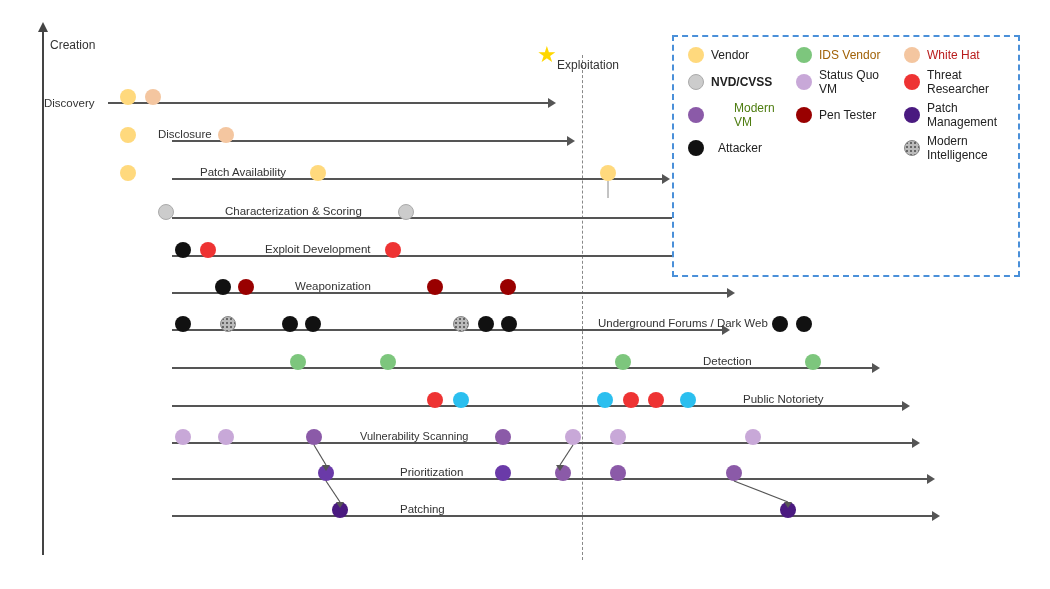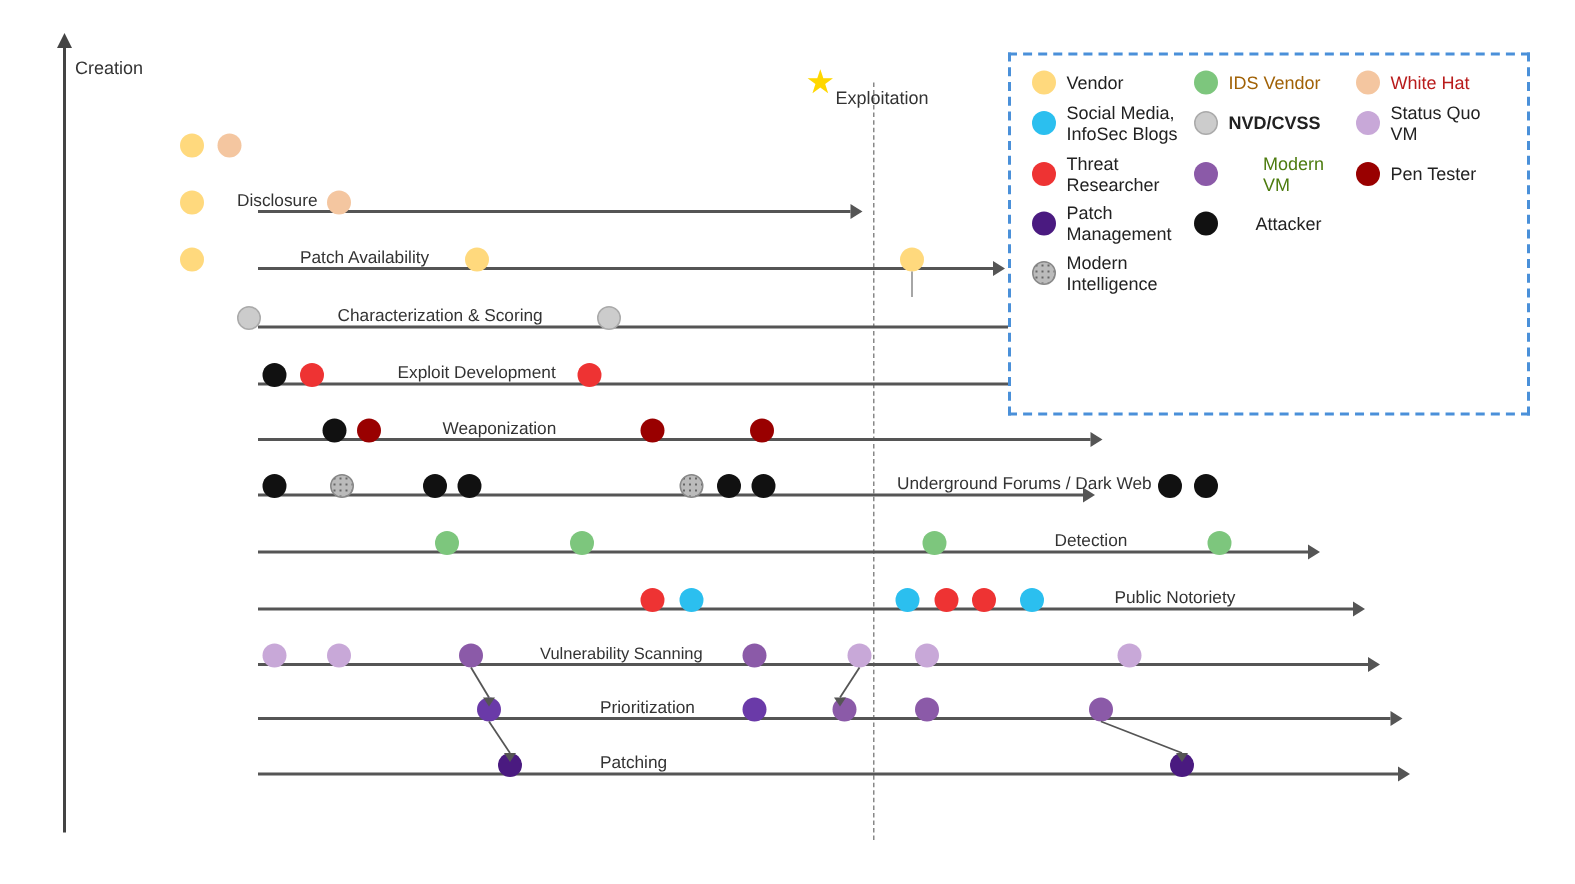--- a/index.html
+++ b/index.html
@@ -22,20 +22,27 @@
     <div style="position:absolute;top:-8px;left:-4px;width:0;height:0;border-left:5px solid transparent;border-right:5px solid transparent;border-bottom:10px solid #444;"></div>
   </div>
 
   <div style="position:absolute;left:50px;top:38px;font-size:12px;color:#333;">Creation</div>
 
   <div style="position:absolute;left:582px;top:55px;height:505px;width:1px;border-left:1.5px dashed #888;"></div>
 
   <div style="position:absolute;left:537px;top:42px;font-size:22px;color:#FFD700;">★</div>
   <div style="position:absolute;left:557px;top:58px;font-size:12px;color:#333;">Exploitation</div>
 
+  <div style="position:absolute;top:97px;left:44px;display:flex;align-items:center;">
+    <span style="font-size:11.5px;color:#333;min-width:60px;">Discovery</span>
+    <div style="position:relative;display:flex;align-items:center;margin-left:4px;">
+      <div style="width:440px;height:1.5px;background:#555;"></div>
+      <div style="width:0;height:0;border-top:5px solid transparent;border-bottom:5px solid transparent;border-left:8px solid #555;"></div>
+    </div>
+  </div>
 
   <div style="position:absolute;top:89px;left:120px;width:16px;height:16px;border-radius:50%;background:#FFD97D;"></div>
   <div style="position:absolute;top:89px;left:145px;width:16px;height:16px;border-radius:50%;background:#F4C6A0;"></div>
 
   <div style="position:absolute;top:136px;left:44px;display:flex;align-items:center;">
     <div style="position:relative;display:flex;align-items:center;margin-left:128px;">
       <div style="width:395px;height:1.5px;background:#555;"></div>
       <div style="width:0;height:0;border-top:5px solid transparent;border-bottom:5px solid transparent;border-left:8px solid #555;"></div>
     </div>
   </div>
@@ -198,24 +205,20 @@
 
       <div style="display:flex;align-items:center;gap:7px;">
         <div style="width:16px;height:16px;border-radius:50%;background:#7DC67D;flex-shrink:0;"></div>
         <span style="font-size:12px;color:#a16207;">IDS Vendor</span>
       </div>
 
       <div style="display:flex;align-items:center;gap:7px;">
         <div style="width:16px;height:16px;border-radius:50%;background:#F4C6A0;flex-shrink:0;"></div>
         <span style="font-size:12px;color:#b91c1c;">White Hat</span>
       </div>
-      <div style="display:flex;align-items:center;gap:7px;">
-        <div style="width:16px;height:16px;border-radius:50%;background:#2BBFEF;flex-shrink:0;"></div>
-        <span style="font-size:12px;color:#222;line-height:1.2;">Social Media,<br>InfoSec Blogs</span>
-      </div>
 
       <div style="display:flex;align-items:center;gap:7px;">
         <div style="width:16px;height:16px;border-radius:50%;background:#ccc;border:1px solid #aaa;flex-shrink:0;"></div>
         <span style="font-size:12px;color:#222;font-weight:bold;">NVD/CVSS</span>
       </div>
       <div style="display:flex;align-items:center;gap:7px;">
         <div style="width:16px;height:16px;border-radius:50%;background:#C8A8D8;flex-shrink:0;"></div>
         <span style="font-size:12px;color:#222;">Status Quo VM</span>
       </div>
 
@@ -230,21 +233,21 @@
 
       <div style="display:flex;align-items:center;gap:7px;">
         <div style="width:16px;height:16px;border-radius:50%;background:#900;flex-shrink:0;"></div>
         <span style="font-size:12px;color:#222;">Pen Tester</span>
       </div>
       <div style="display:flex;align-items:center;gap:7px;">
         <div style="width:16px;height:16px;border-radius:50%;background:#4A1A80;flex-shrink:0;"></div>
         <span style="font-size:12px;color:#222;">Patch Management</span>
       </div>
 
-      <div style="display:flex;align-items:center;gap:25px;">
+      <div style="display:flex;align-items:center;gap:14px;">
         <div style="width:16px;height:16px;border-radius:50%;background:#111;flex-shrink:0;"></div>
         <span style="font-size:12px;color:#222;">Attacker</span>
       </div>
       <div style="display:flex;align-items:center;gap:7px;"></div>
 
       <div style="display:flex;align-items:center;gap:7px;">
         <div style="width:16px;height:16px;border-radius:50%;background:#bbb;background-image:radial-gradient(circle,#666 1px,transparent 1px);background-size:4px 4px;border:1px solid #888;flex-shrink:0;"></div>
         <span style="font-size:12px;color:#222;">Modern Intelligence</span>
       </div>
       <div style="display:flex;align-items:center;gap:7px;"></div>

